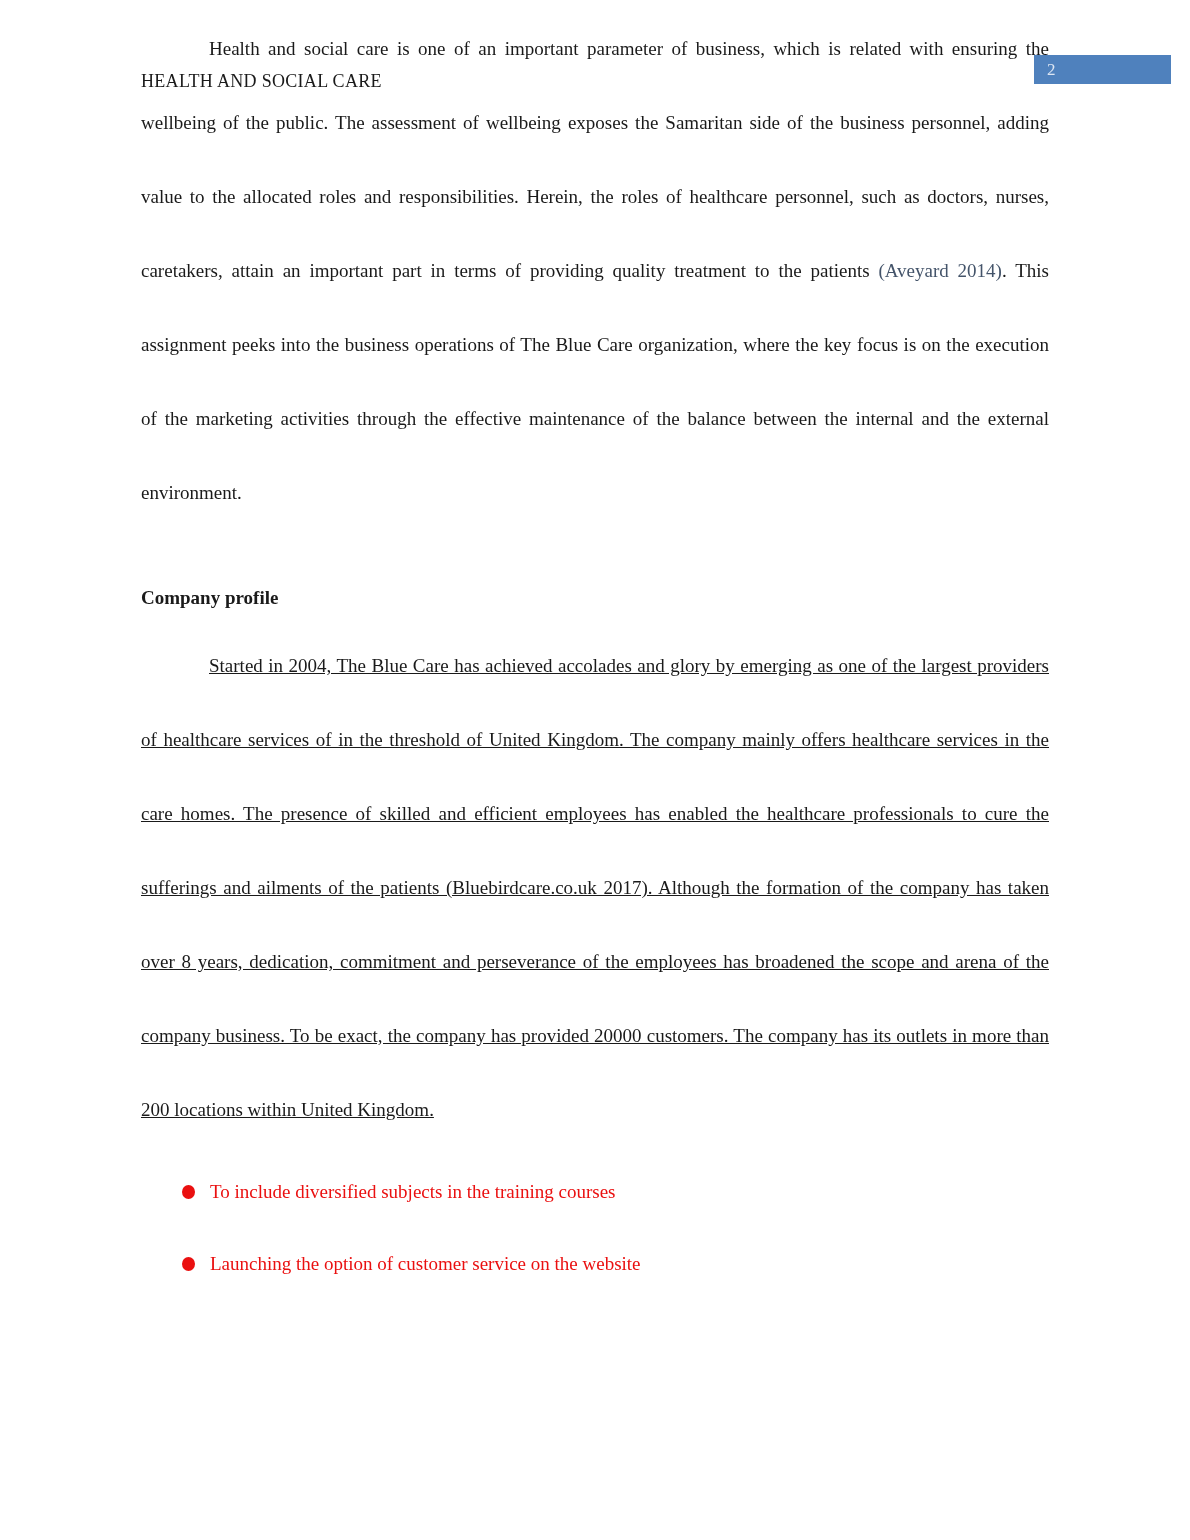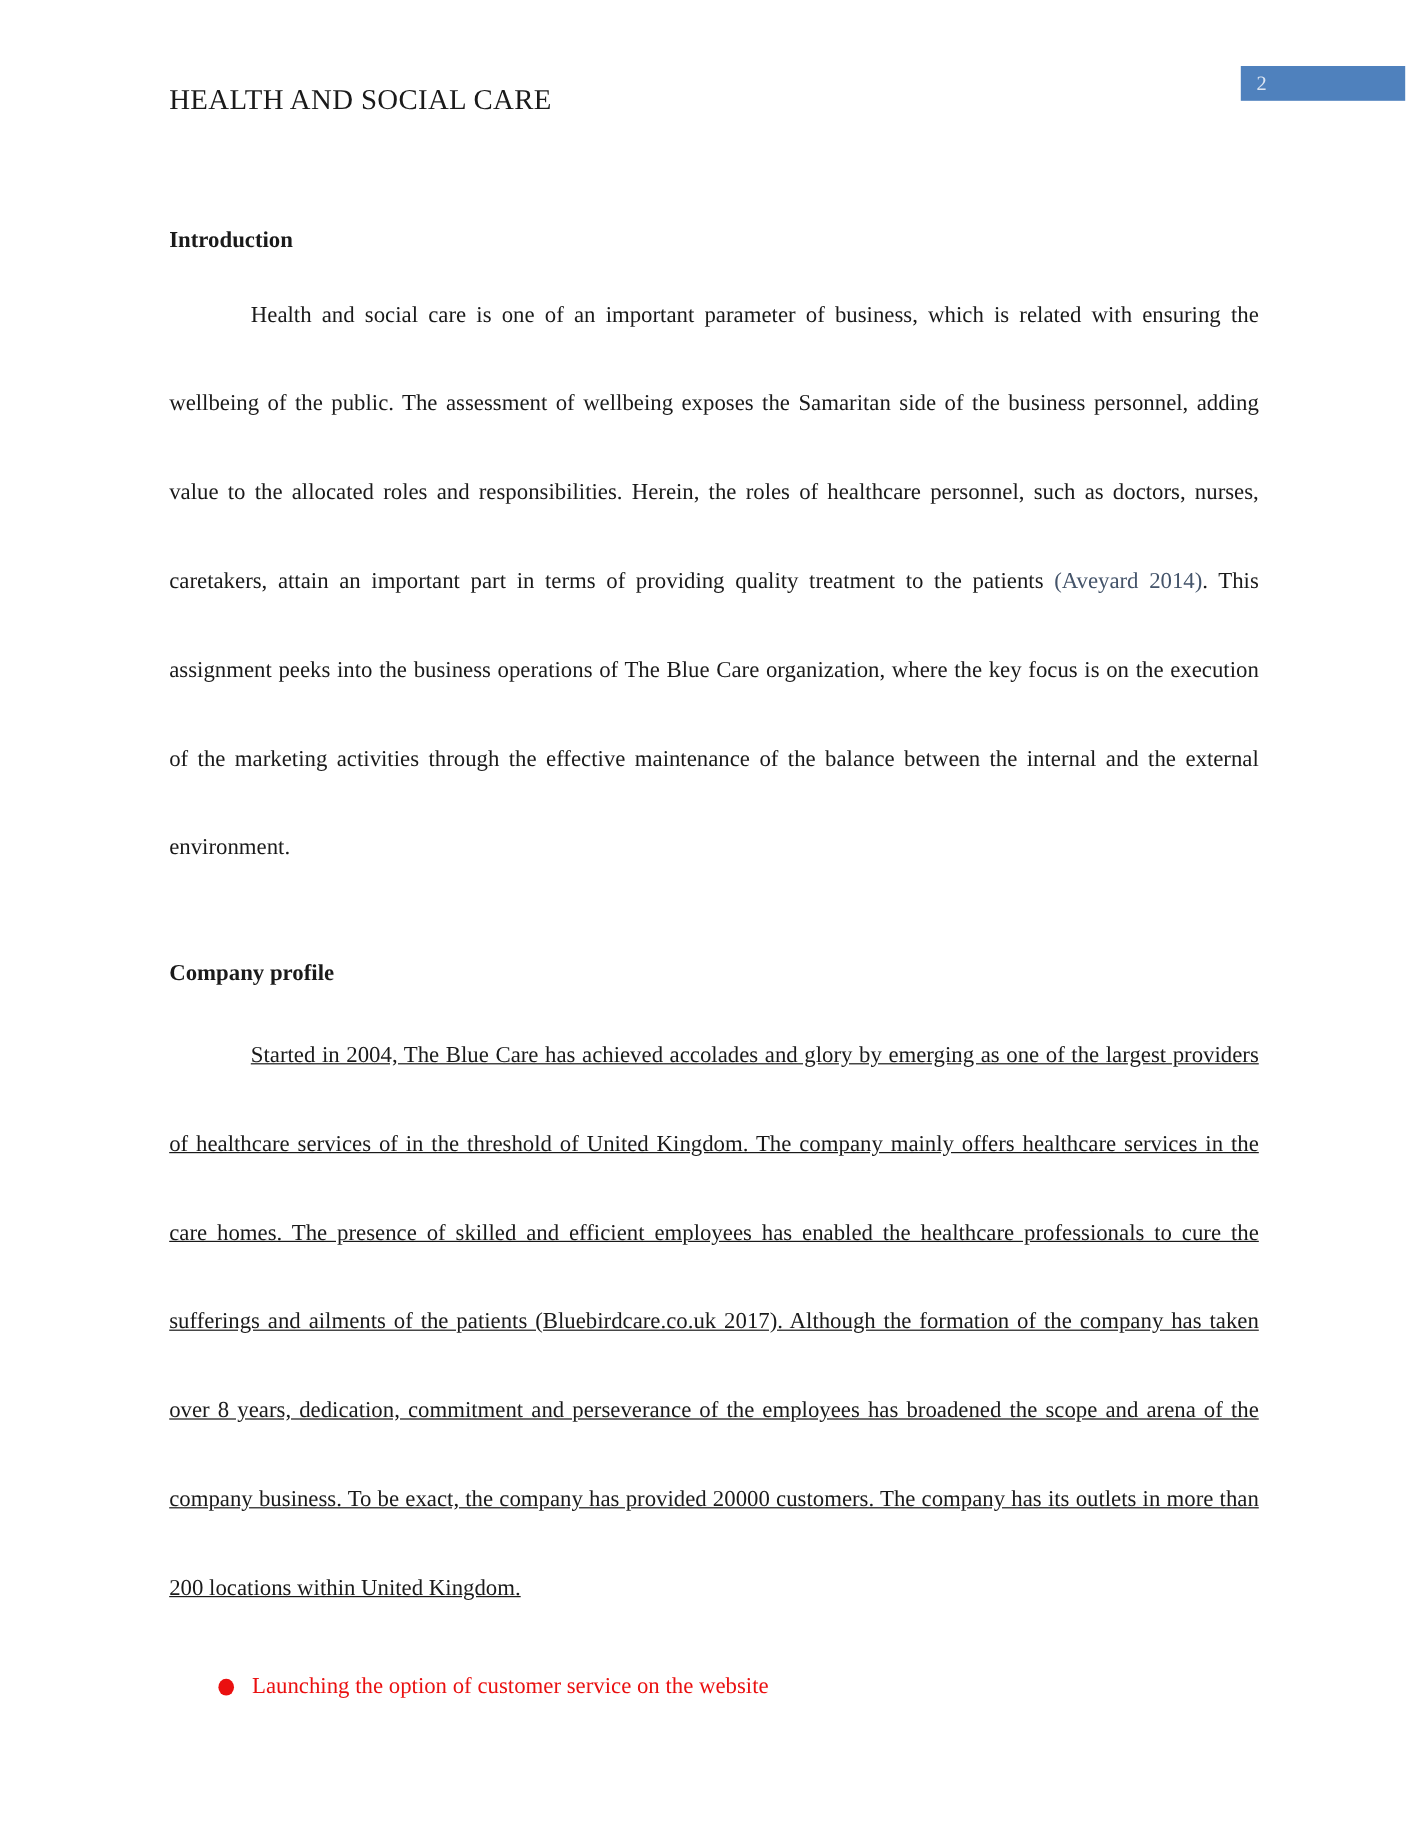--- a/index.html
+++ b/index.html
@@ -9,21 +9,21 @@
     height: 1540px;
     background: #ffffff;
     font-family: "Liberation Serif", serif;
     color: #1a1a1a;
     overflow: hidden;
   }
   .running-head {
     position: absolute;
     left: 141px;
     top: 71px;
-    font-size: 24px;
+    font-size: 18px;
     letter-spacing: 0.3px;
     white-space: nowrap;
   }
   .page-number-box {
     position: absolute;
     top: 55px;
     right: 19px;
     width: 137px;
     height: 29px;
     background: #4f81bd;
@@ -90,29 +90,32 @@
 <div class="page">
 
   <div class="running-head">HEALTH AND SOCIAL CARE</div>
 
   <div class="page-number-box">
     <span class="page-number">2</span>
   </div>
 
   <div class="content">
 
-    <h2 class="section-heading heading-intro">Introduction</h2>
 
     <p class="body-para para-intro"><span>Health and social care is one of an important parameter of business, which is related with ensuring the wellbeing of the public. The assessment of wellbeing exposes the Samaritan side of the business personnel, adding value to the allocated roles and responsibilities. Herein, the roles of healthcare personnel, such as doctors, nurses, caretakers, attain an important part in terms of providing quality treatment to the patients </span><span class="citation">(Aveyard 2014)</span><span>. This assignment peeks into the business operations of The Blue Care organization, where the key focus is on the execution of the marketing activities through the effective maintenance of the balance between the internal and the external environment.</span></p>
 
     <h2 class="section-heading heading-company">Company profile</h2>
 
     <p class="body-para para-company">Started in 2004, The Blue Care has achieved accolades and glory by emerging as one of the largest providers of healthcare services of in the threshold of United Kingdom. The company mainly offers healthcare services in the care homes. The presence of skilled and efficient employees has enabled the healthcare professionals to cure the sufferings and ailments of the patients (Bluebirdcare.co.uk 2017). Although the formation of the company has taken over 8 years, dedication, commitment and perseverance of the employees has broadened the scope and arena of the company business. To be exact, the company has provided 20000 customers. The company has its outlets in more than 200 locations within United Kingdom.</p>
 
 
+    <div class="bullet-item">
+      <span class="bullet-dot"></span>
+      <span class="bullet-text">To include diversified subjects in the training courses</span>
+    </div>
 
     <div class="bullet-item">
       <span class="bullet-dot"></span>
       <span class="bullet-text">Launching the option of customer service on the website</span>
     </div>
 
   </div>
 </div>
 
 </body></html>

